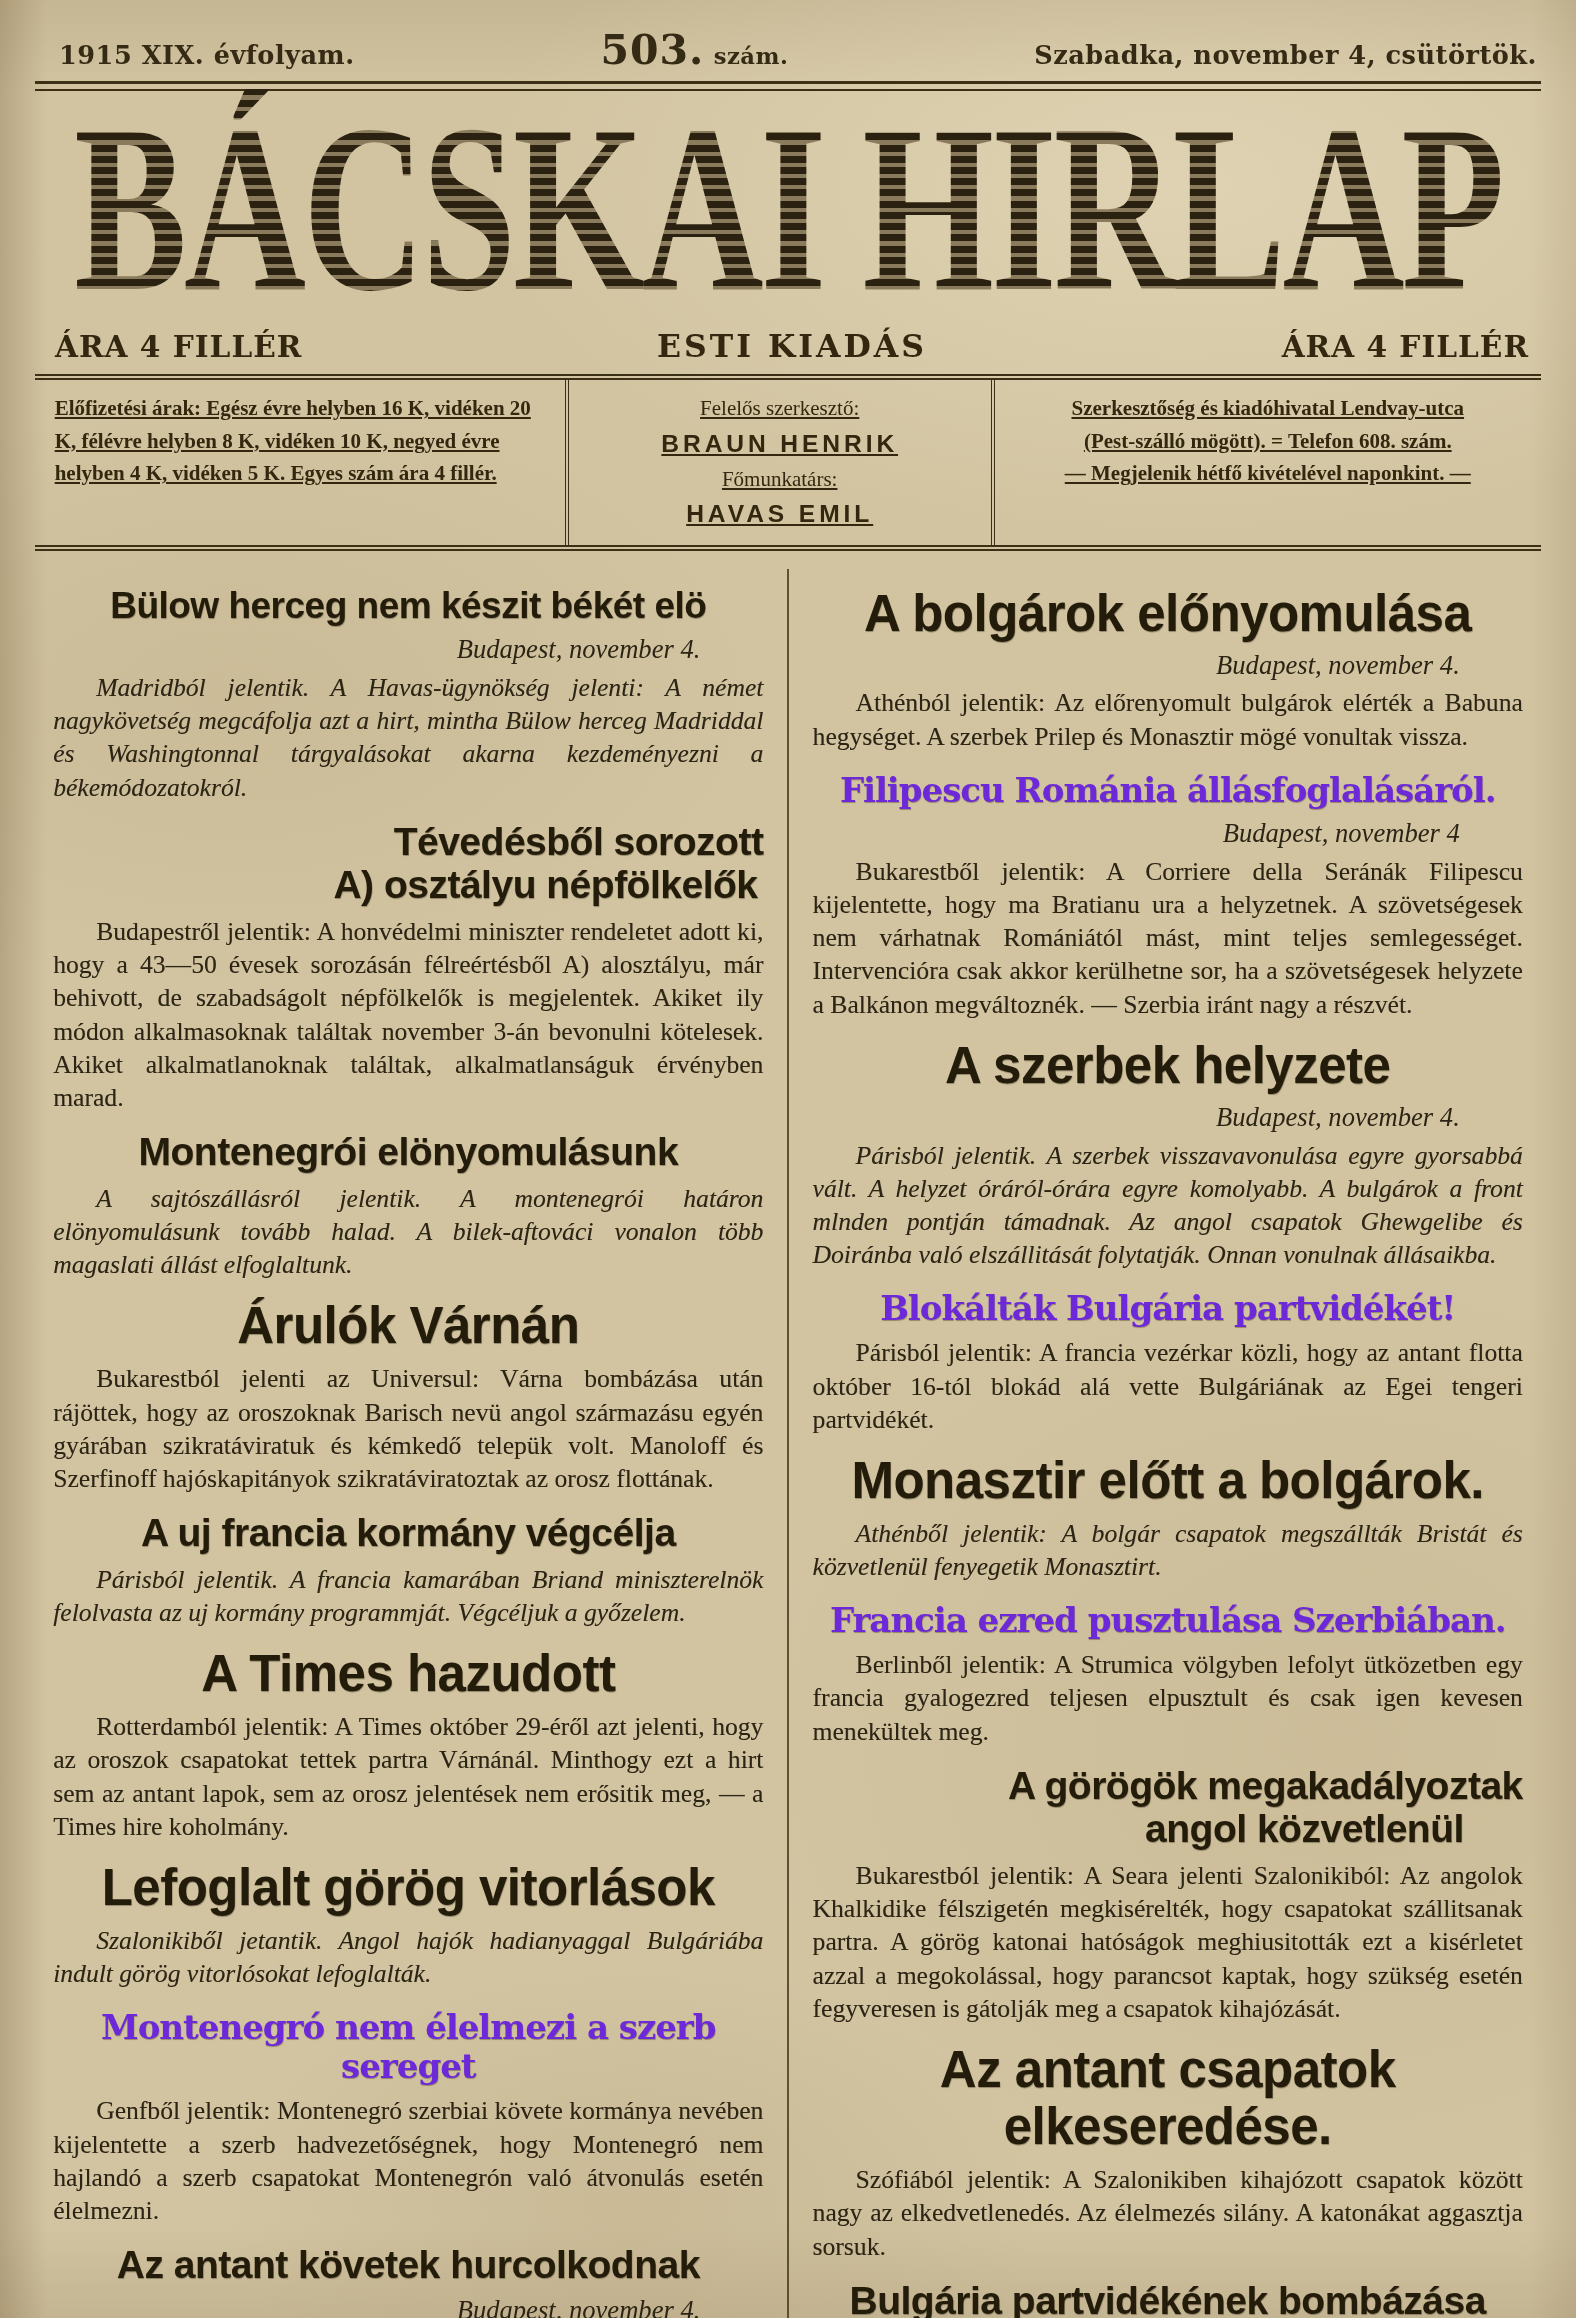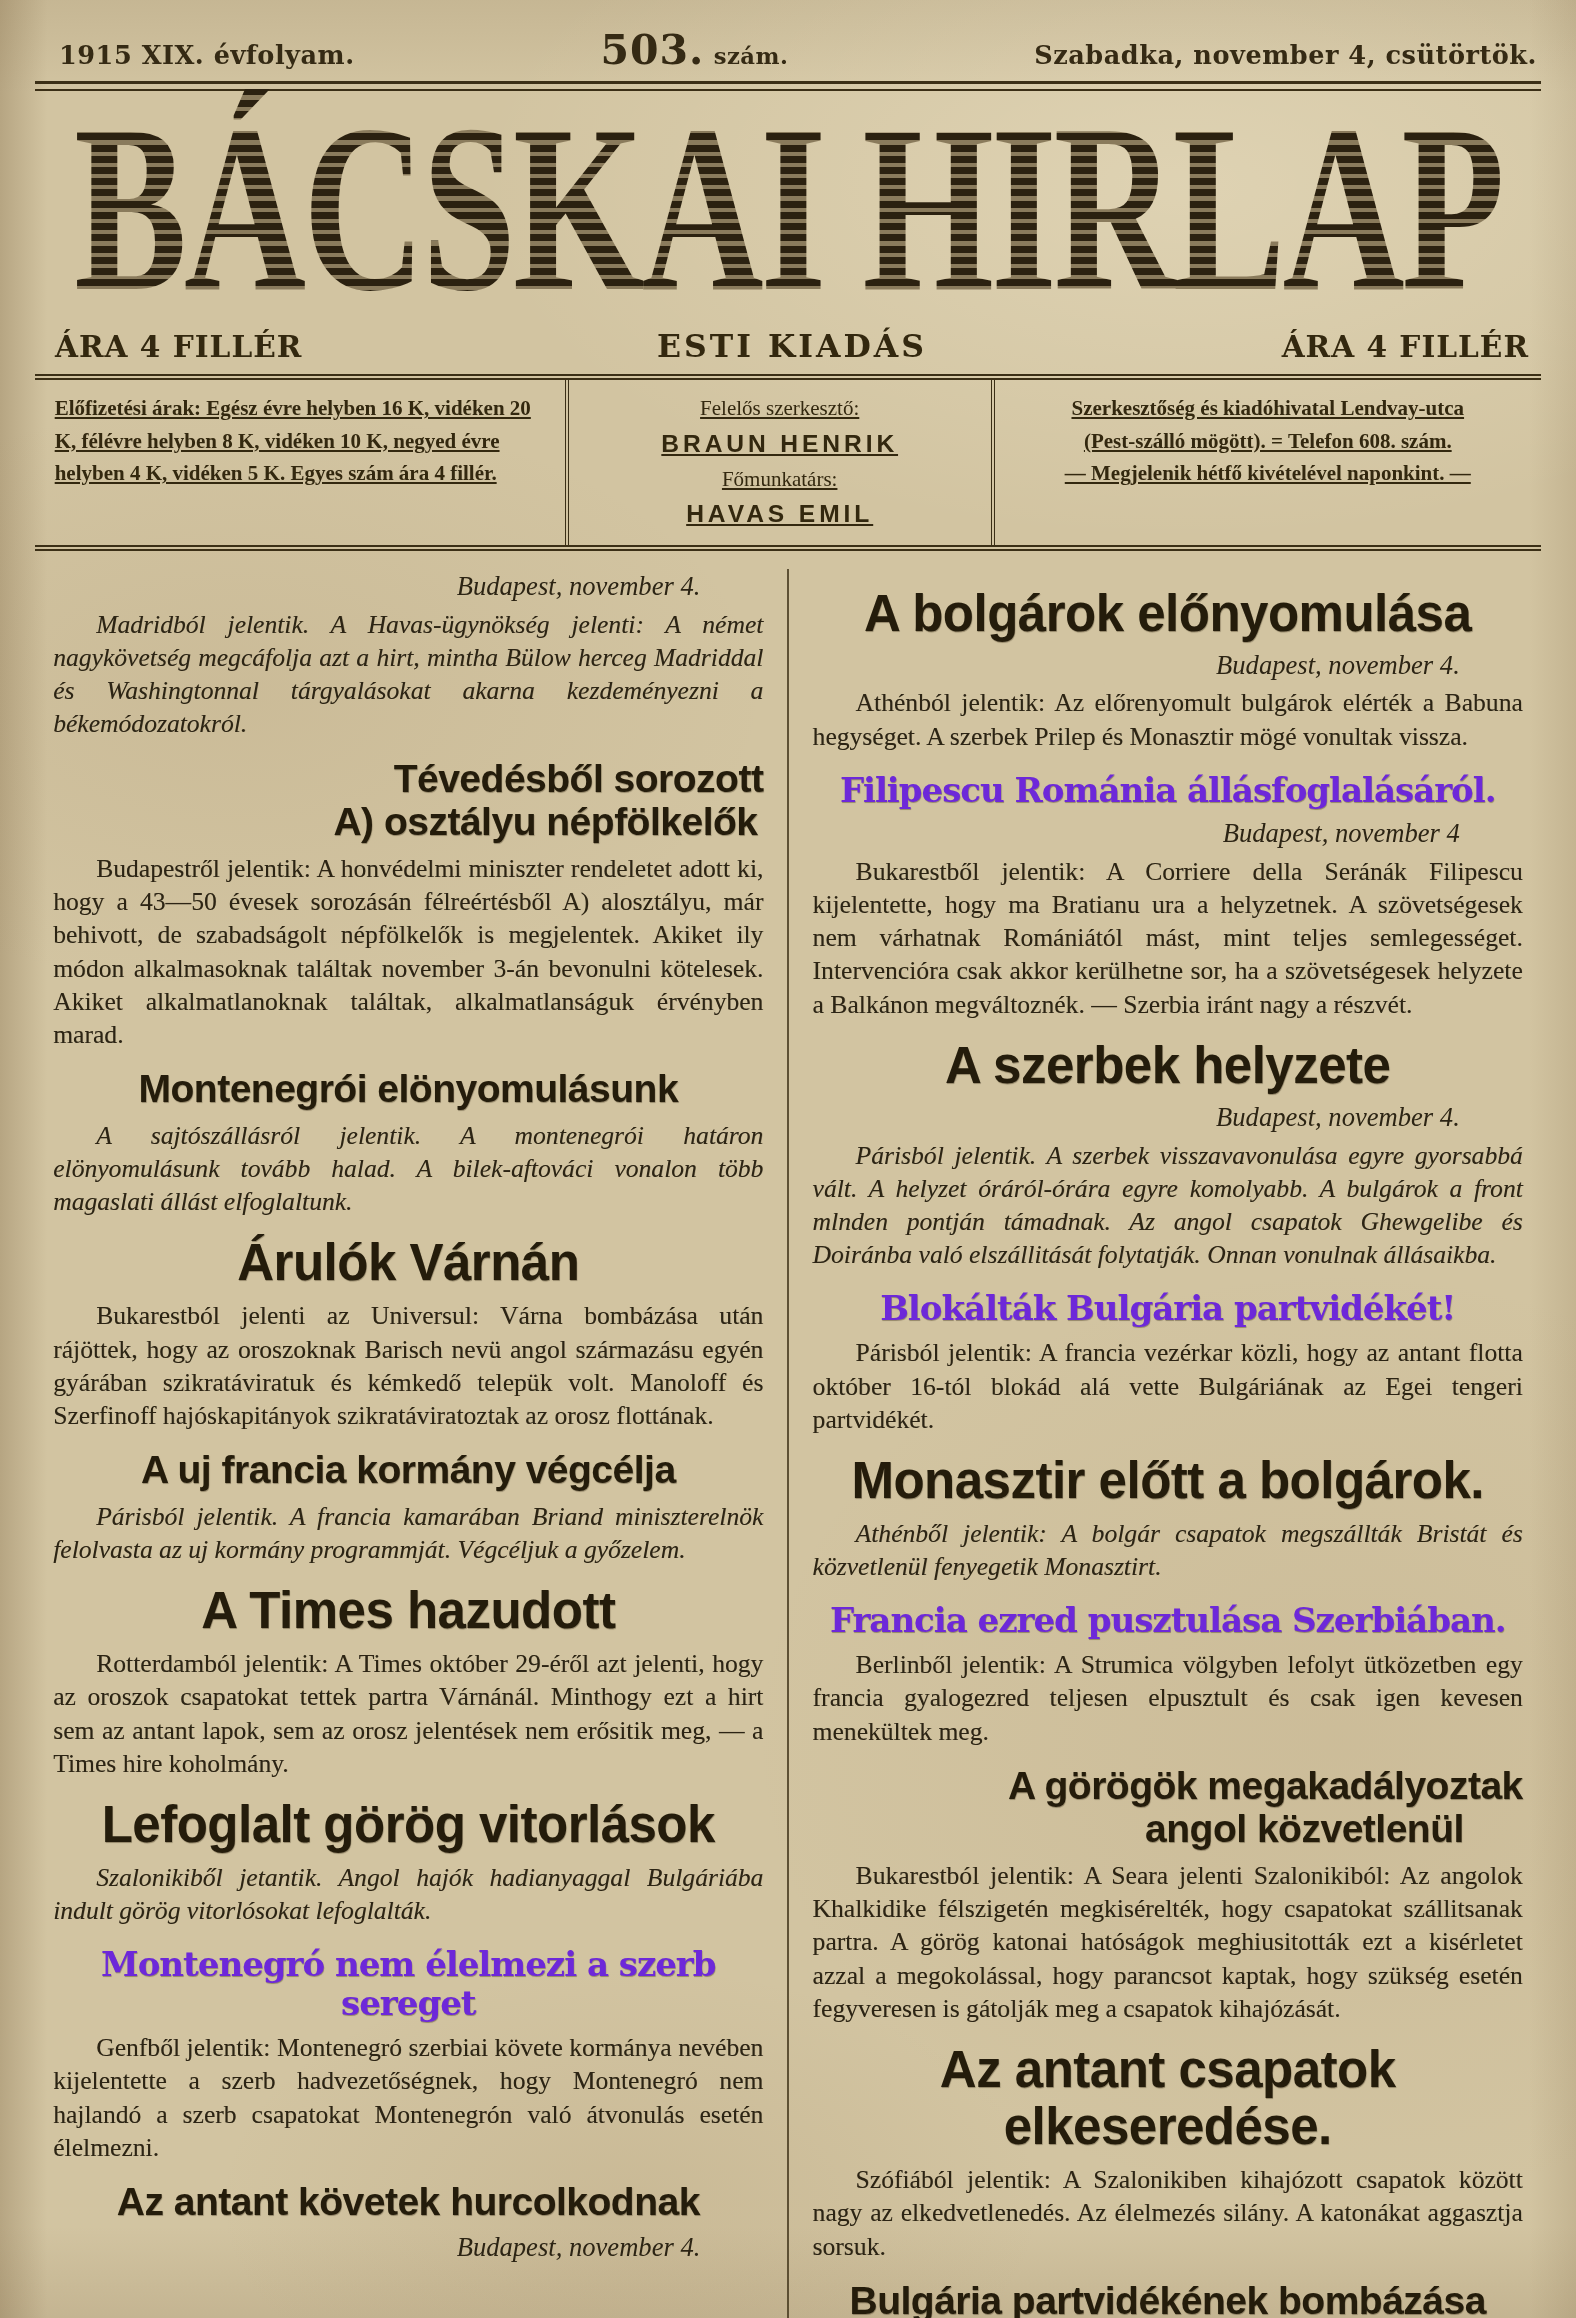--- a/index.html
+++ b/index.html
@@ -118,20 +118,21 @@
     <div>(Pest-szálló mögött). = Telefon 608. szám.</div>
     <div>— Megjelenik hétfő kivételével naponkint. —</div>
   </div>
 </div>
 
 <div class="columns">
 
   <div class="ncol">
 
     <div class="art">
+      <div class="hl h-md">Bülow herceg nem készit békét elö</div>
       <div class="dateline">Budapest, november 4.</div>
       <div class="body-text it">
           <p>Madridból jelentik. A Havas-ügynökség jelenti: A német nagykövetség megcáfolja azt a hirt, mintha Bülow herceg Madriddal és Washingtonnal tárgyalásokat akarna kezdeményezni a békemódozatokról.</p>
         </div>
     </div>
 
     <div class="art">
       <div class="hl h-lg line-left" style="margin-bottom:0;">Tévedésből sorozott</div>
       <div class="hl h-lg line-right" style="margin-top:0;">A) osztályu népfölkelők</div>
       <div class="body-text">

